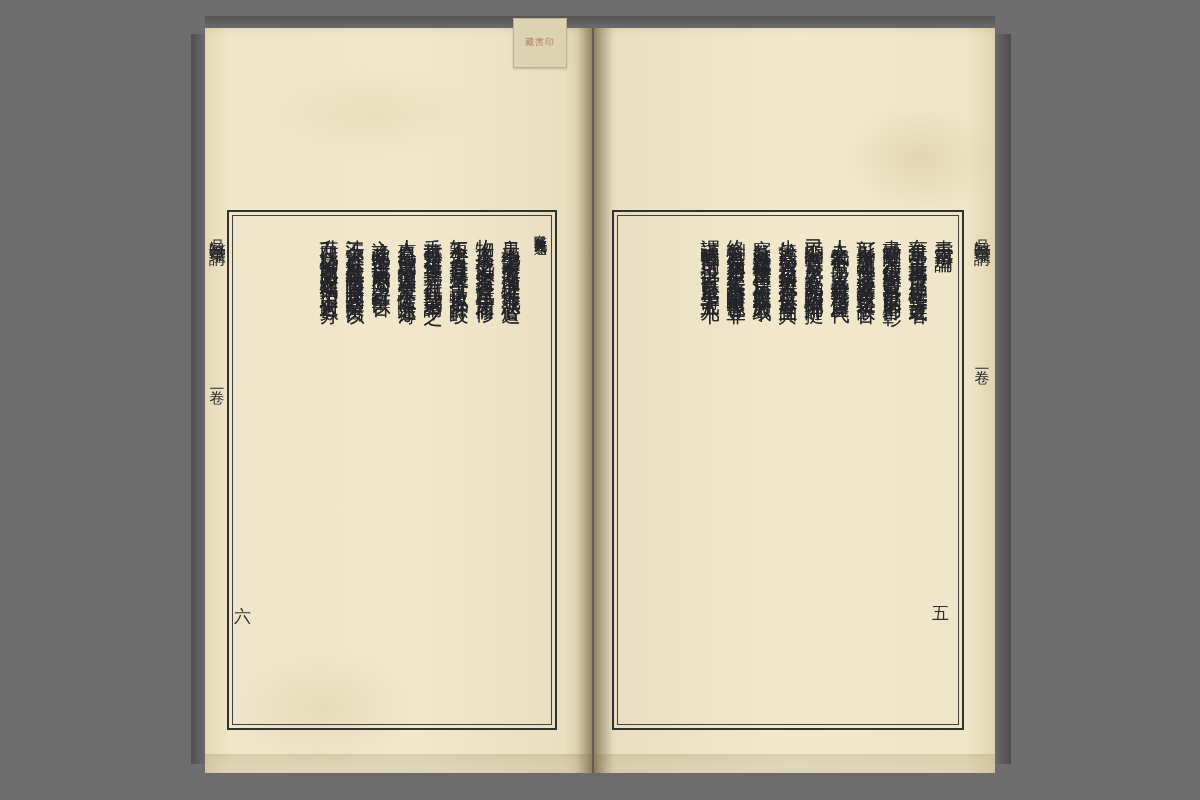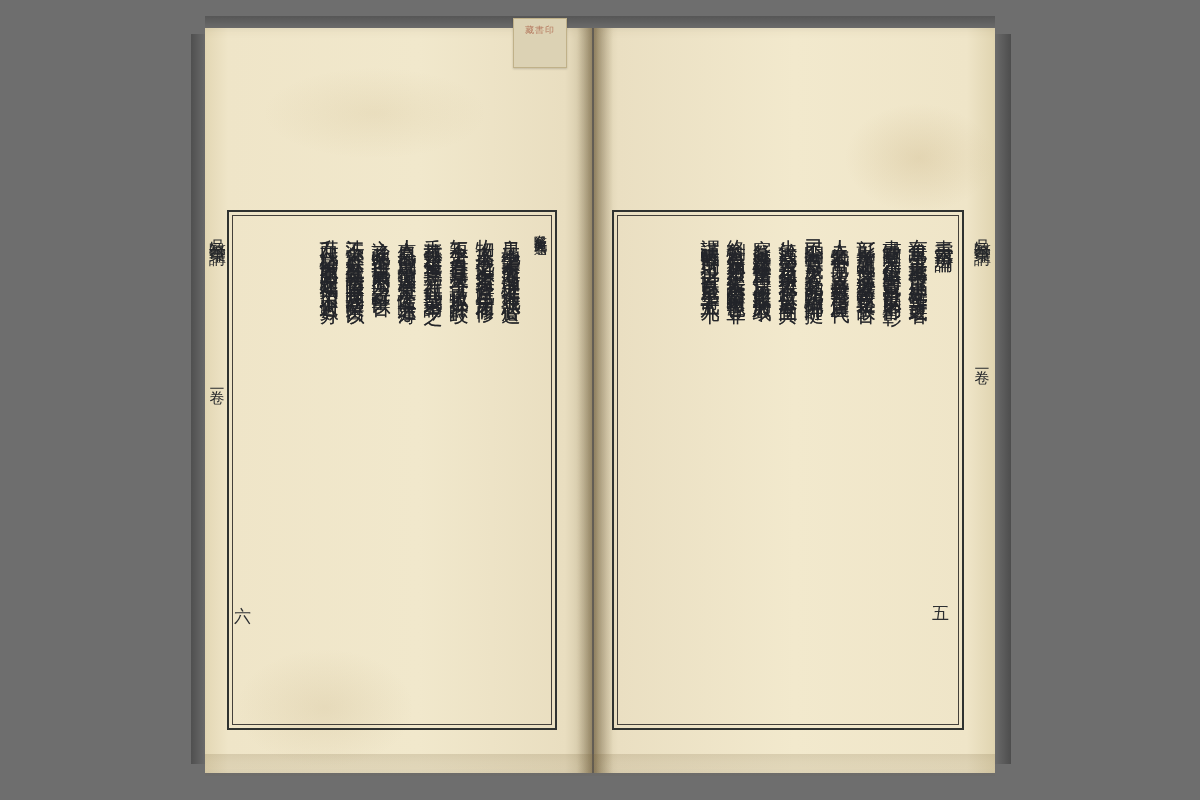--- a/index.html
+++ b/index.html
@@ -86,21 +86,21 @@
     background: #dcd2b4;
     border: 1px solid #c0b189;
     box-shadow: 0 1px 2px rgba(0,0,0,.18);
   }
   .seal .marks {
     color: #a6583f;
     font-family: "DejaVu Sans", sans-serif;
     font-size: 9px;
     line-height: 10px;
     letter-spacing: 1px;
-    padding: 6px 4px;
+    padding: 18px 4px;
     text-align: center;
     opacity: .75;
   }
   
   .frame {
     position: absolute;
     border: 2px solid #2f3230;
     box-sizing: border-box;
   }
   .frame-left  { left: 22px;  top: 182px; width: 330px; height: 520px; }

